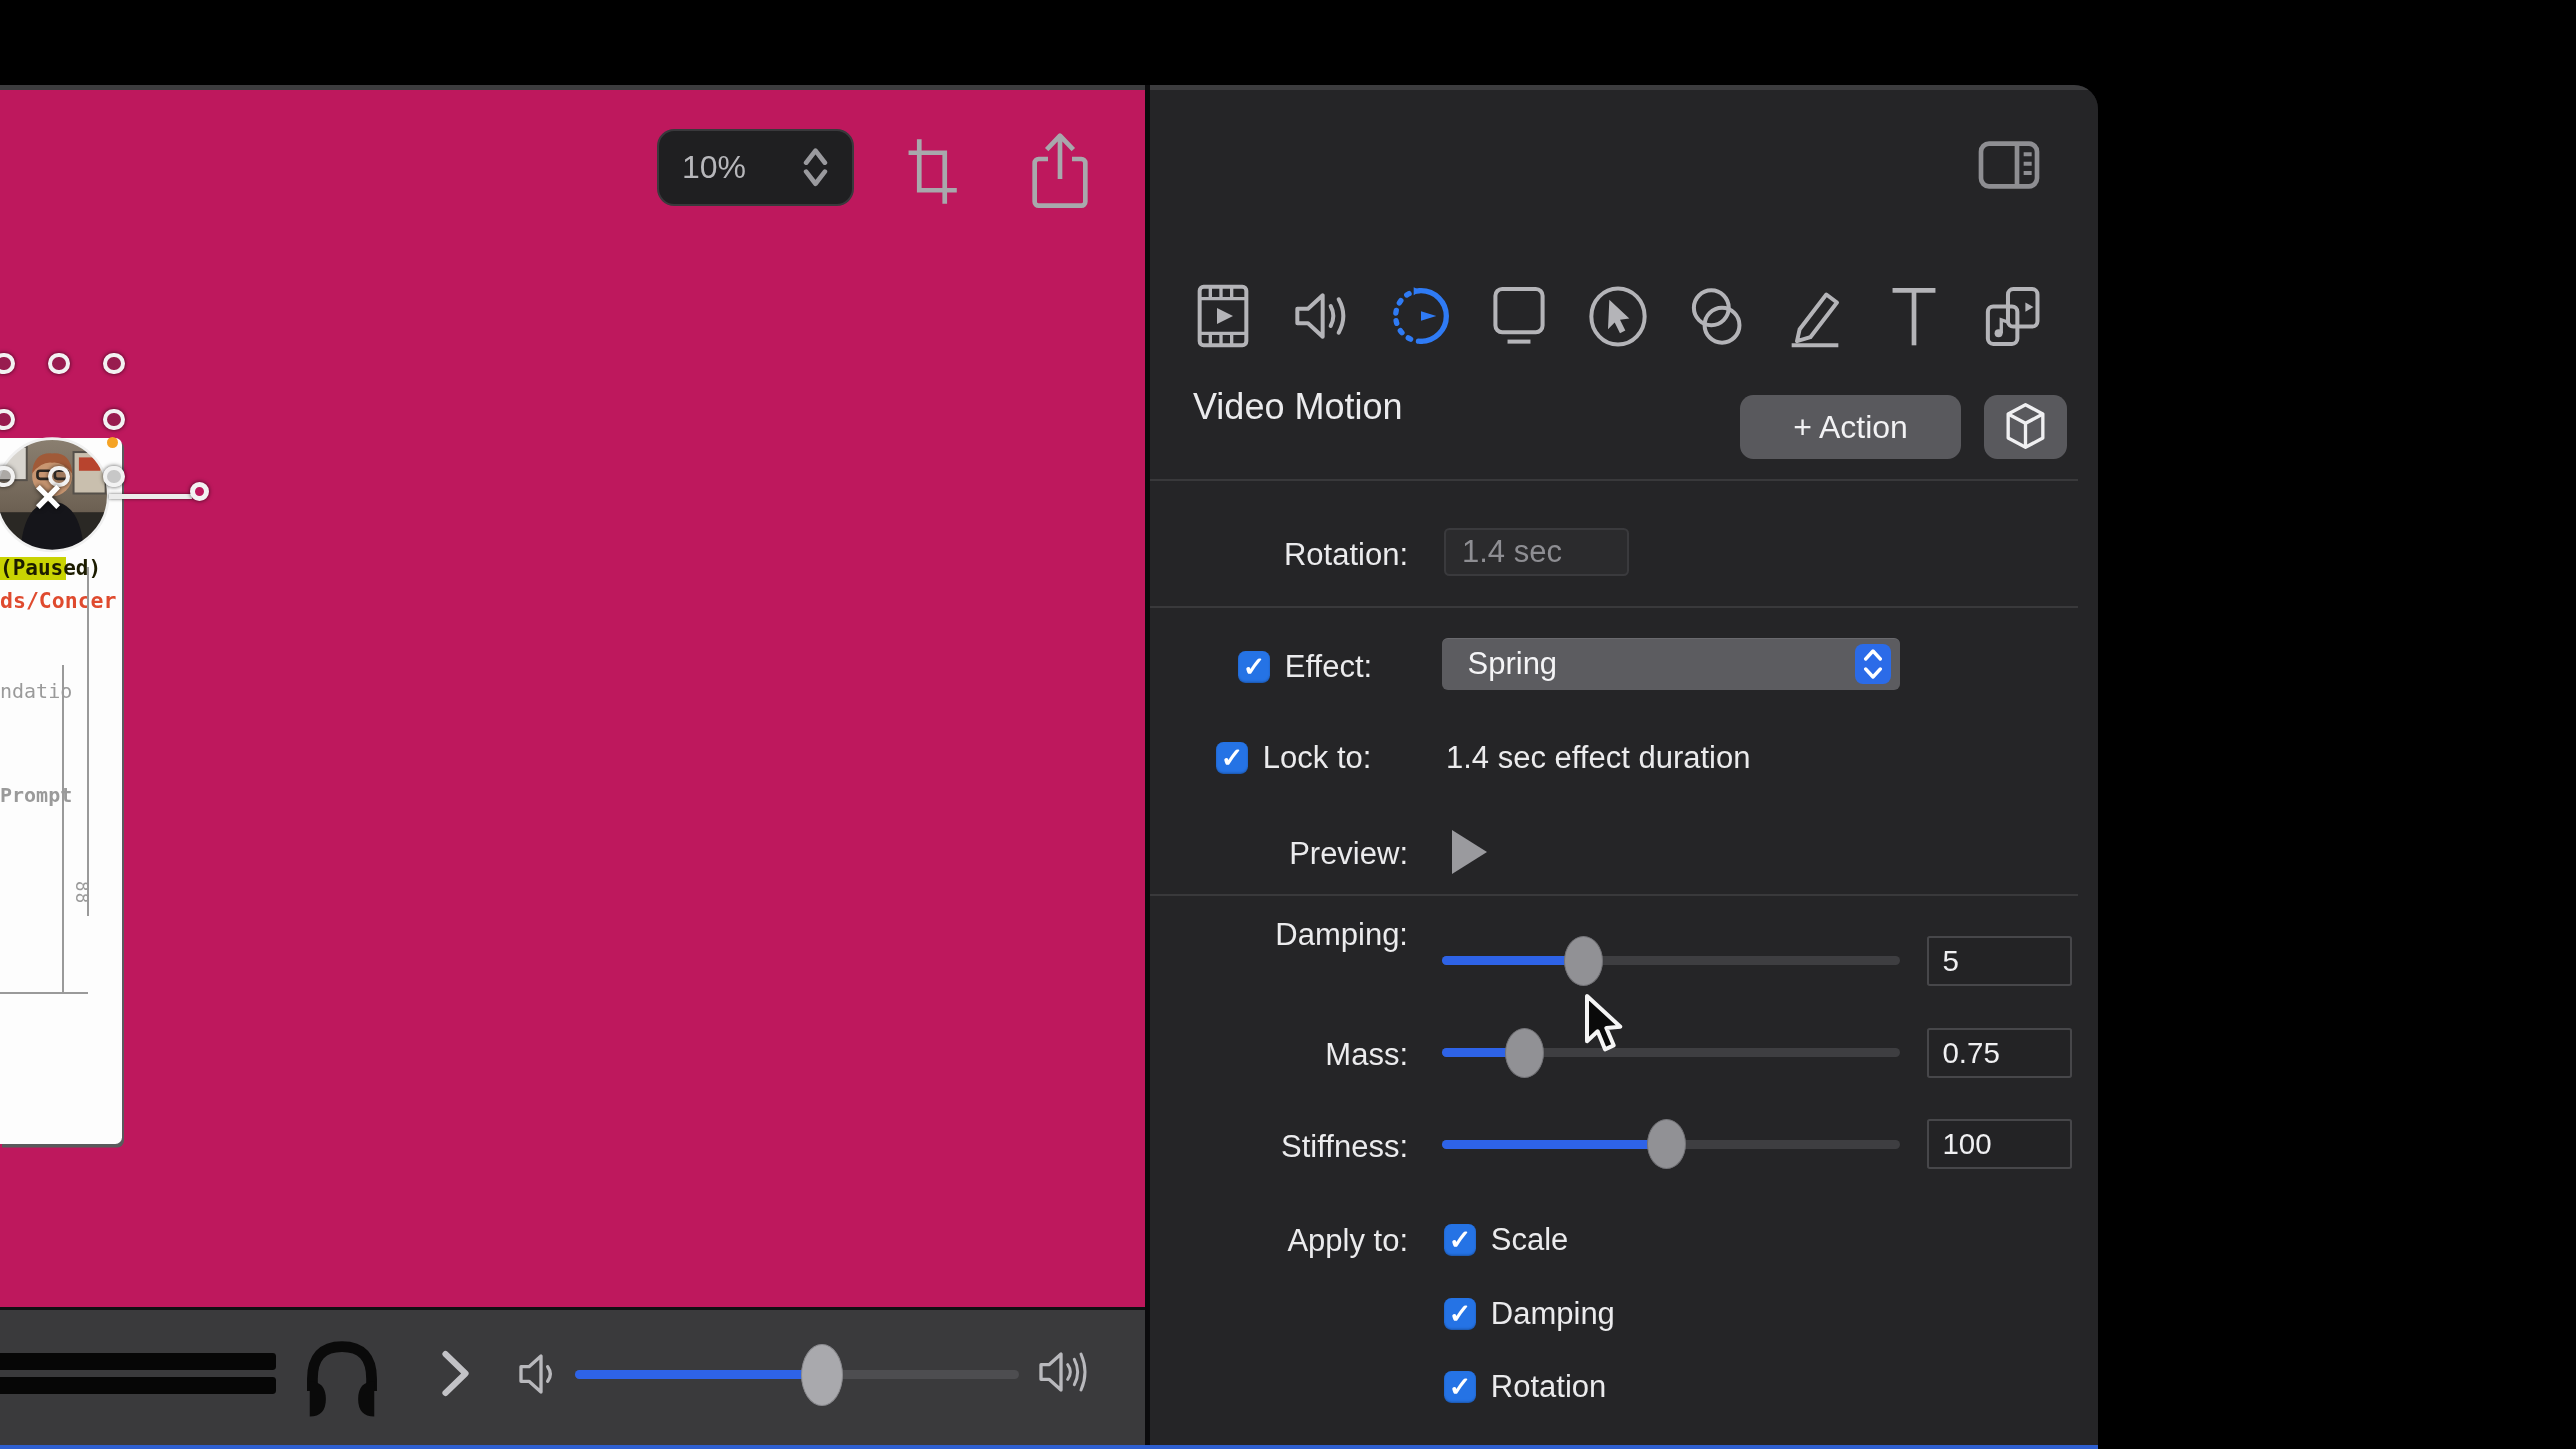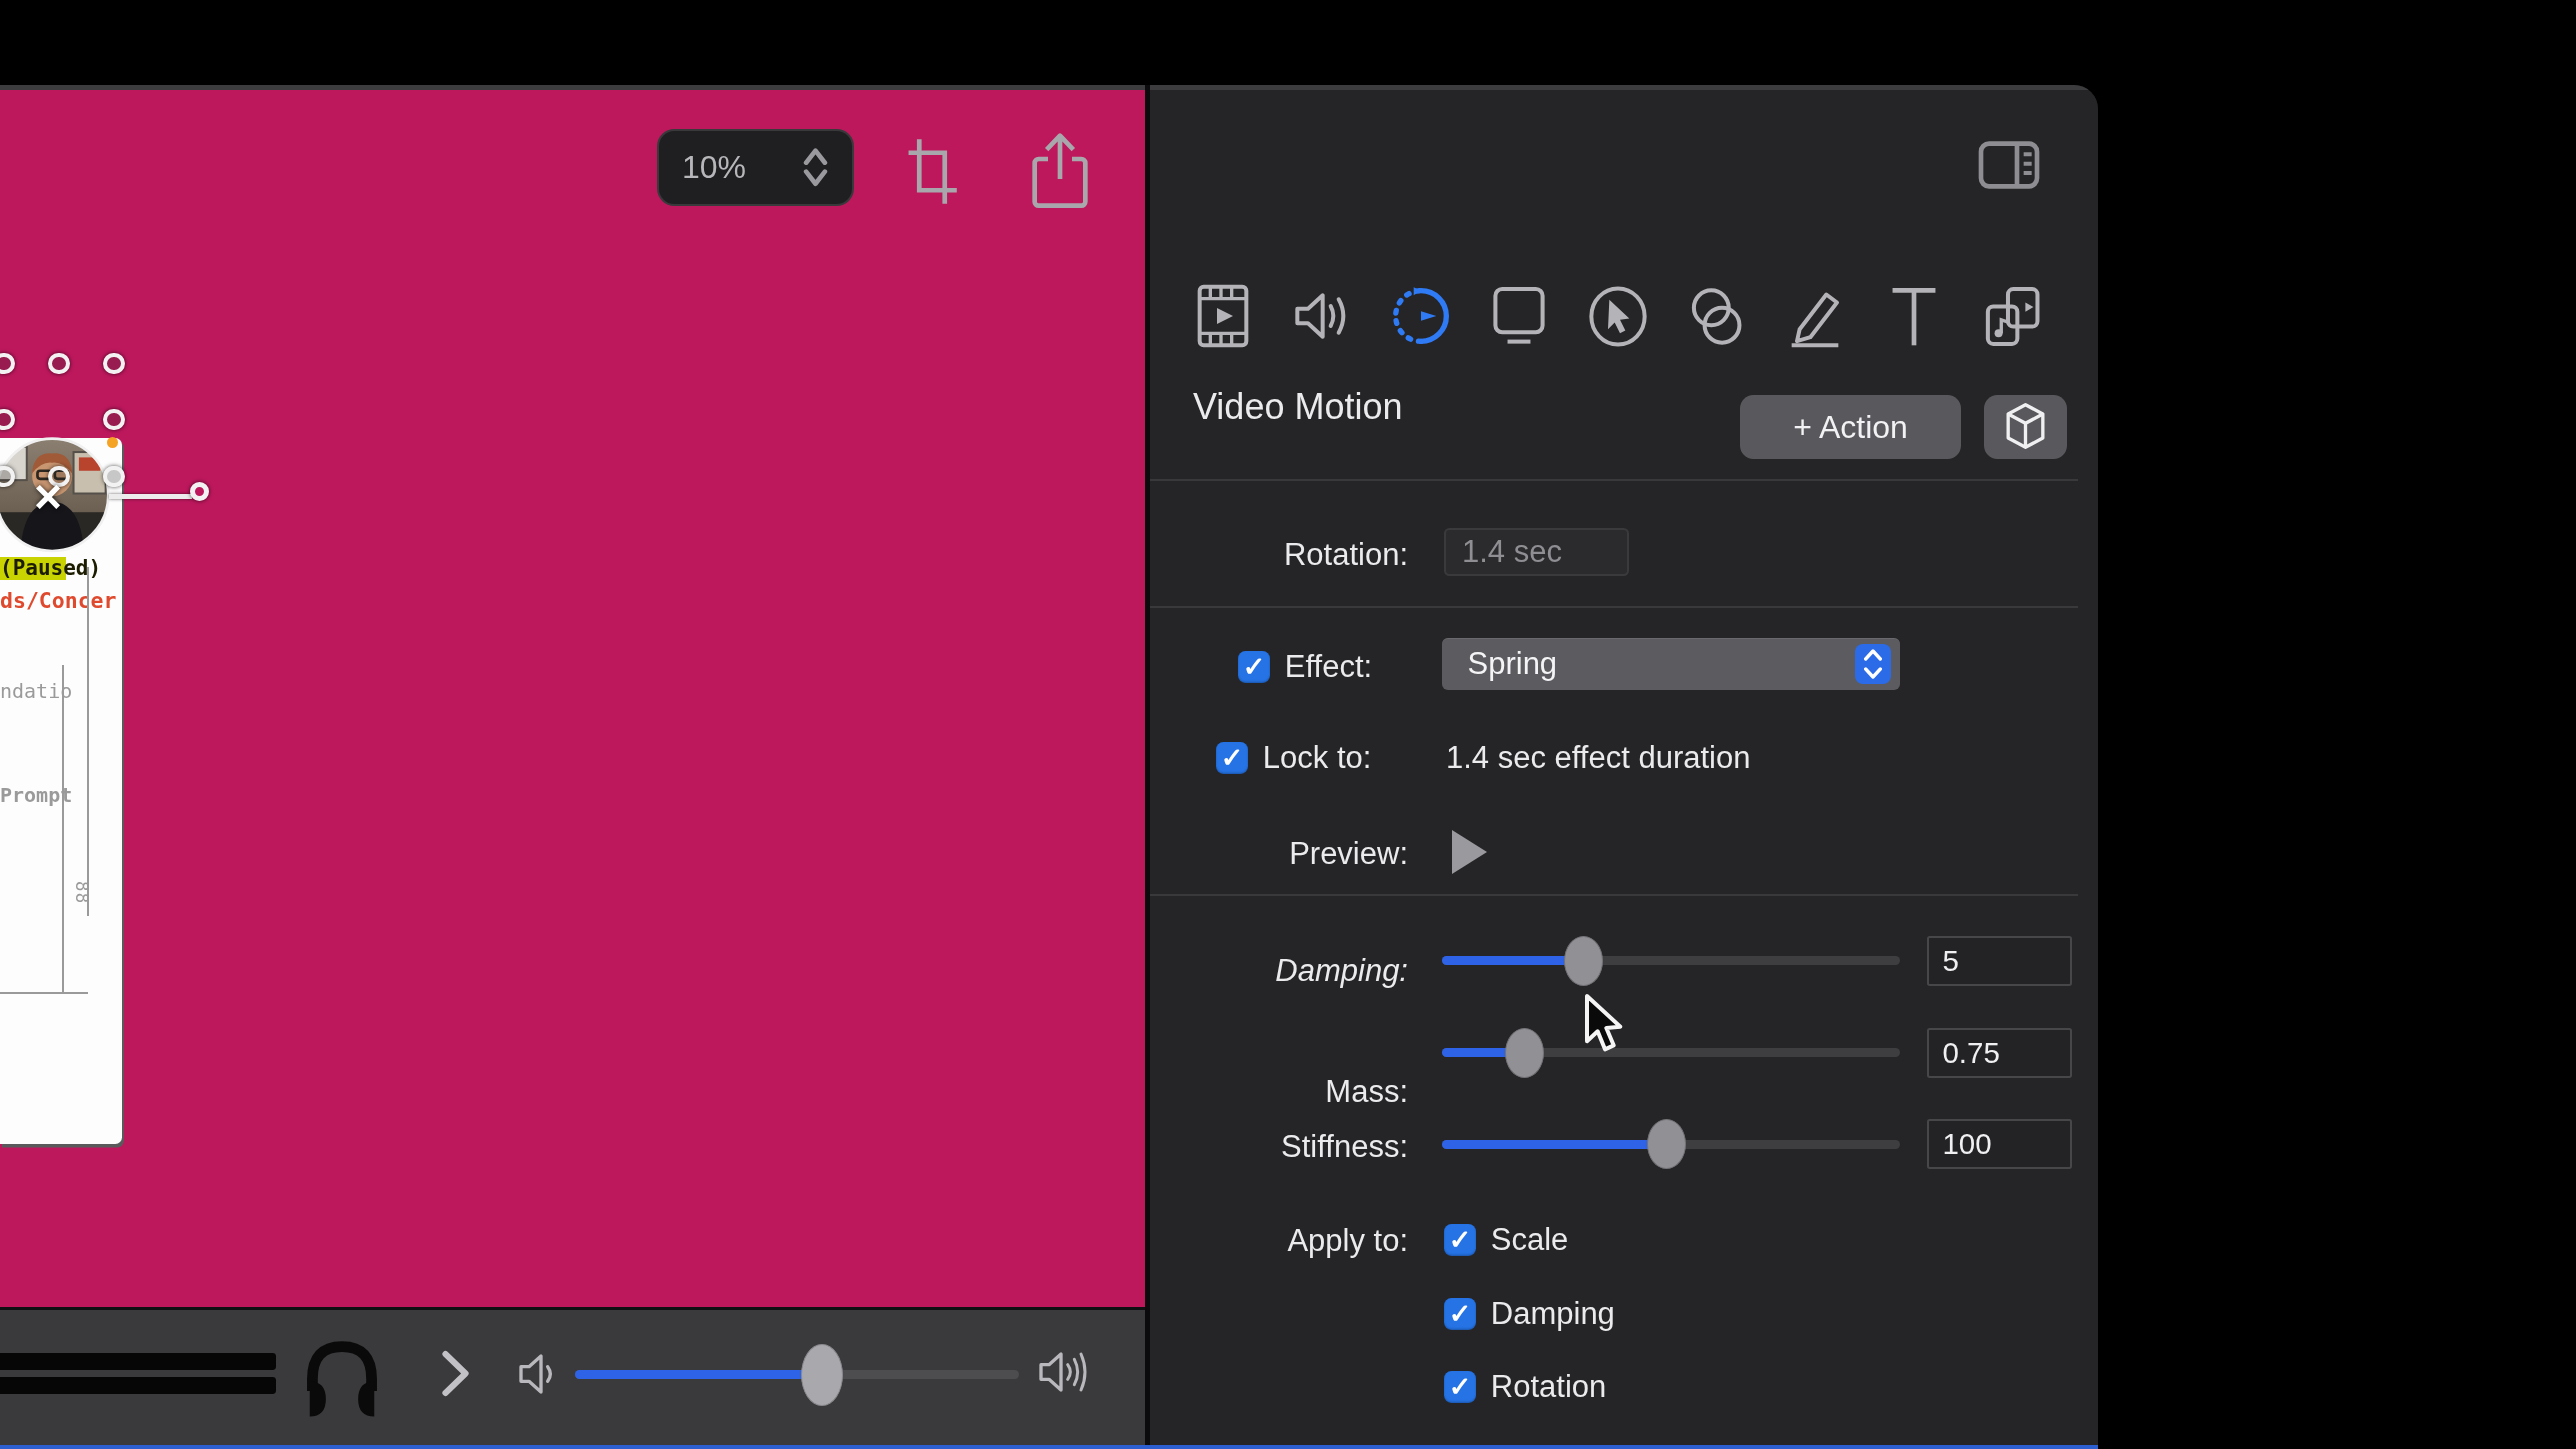--- a/index.html
+++ b/index.html
@@ -315,28 +315,28 @@
   <div class="cb-row" style="left:1216px; top:655px;">
     <span class="cb">✓</span>
     <span>Lock to:</span>
   </div>
   <div class="abs" style="left:1446px; top:655px; color:#ebebed; font-size:31px;">1.4 sec effect duration</div>
 
   <div class="row-label" style="top:751px;">Preview:</div>
   <div id="preview-play"></div>
   <div class="p-divider" style="top:809px;"></div>
 
-  <div class="row-label" style="top:868px;font-style:italic;">Damping:</div>
+  <div class="row-label" style="top:832px;">Damping:</div>
   <div class="track" style="top:871px;">
     <div class="fill" style="width: 31%;"></div>
   </div>
   <div class="knob" style="left:1564px; top:851px;"></div>
   <input class="val-box" style="top: 851px;" readonly="" value="5">
 
-  <div class="row-label" style="top:952px;margin-top:37px;">Mass:</div>
+  <div class="row-label" style="top:952px;">Mass:</div>
   <div class="track" style="top:963px;">
     <div class="fill" style="width: 18%;"></div>
   </div>
   <div class="knob" style="left:1505px; top:943px;"></div>
   <input class="val-box" style="top: 943px;" readonly="" value="0.75">
 
   <div class="row-label" style="top:1044px;">Stiffness:</div>
   <div class="track" style="top:1055px;">
     <div class="fill" style="width: 49%;"></div>
   </div>

